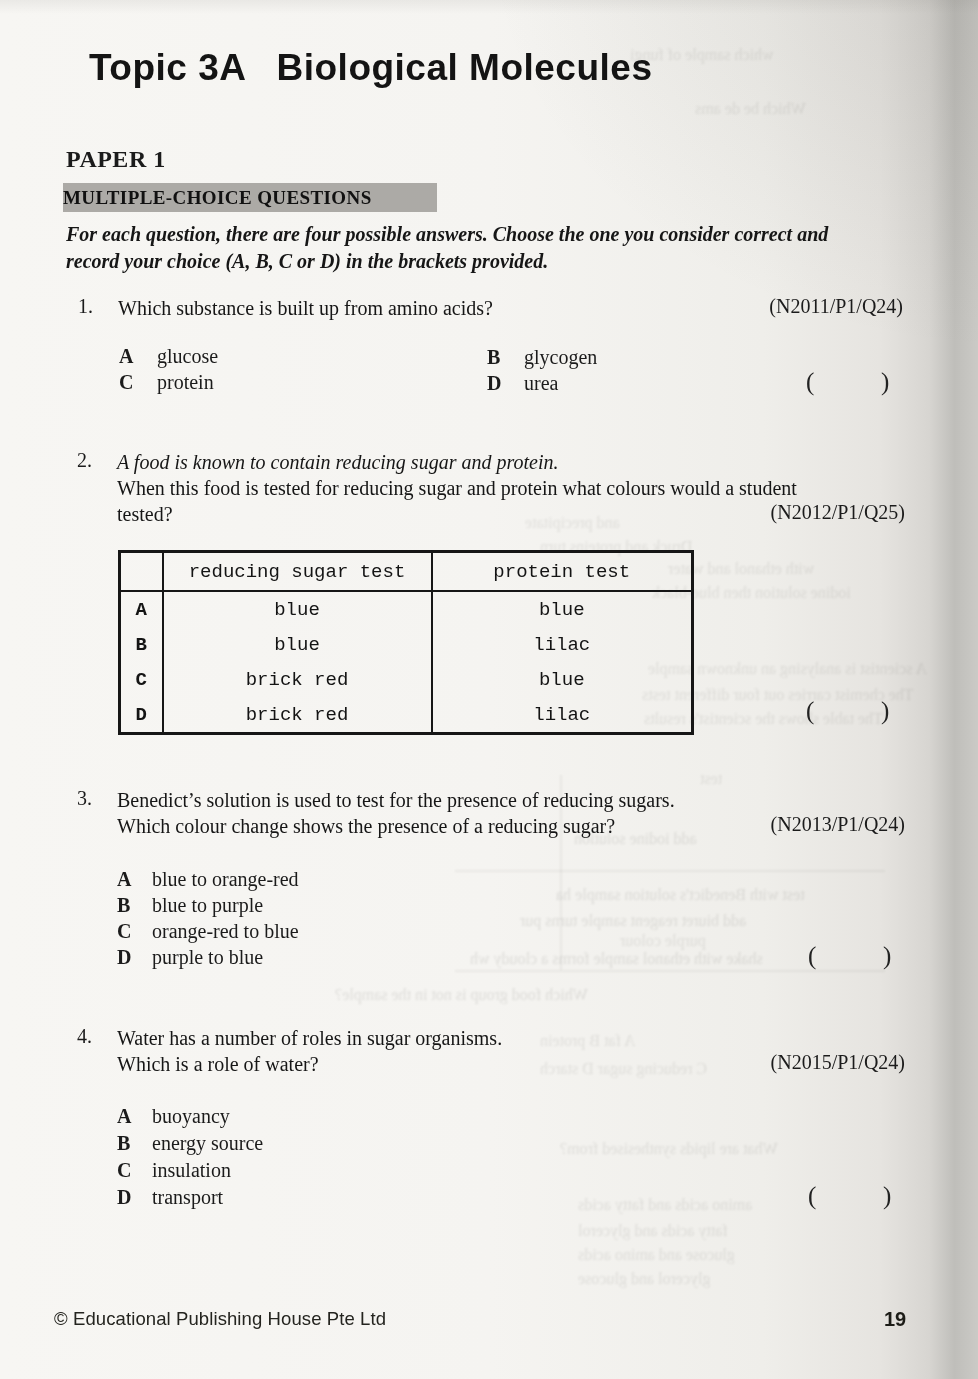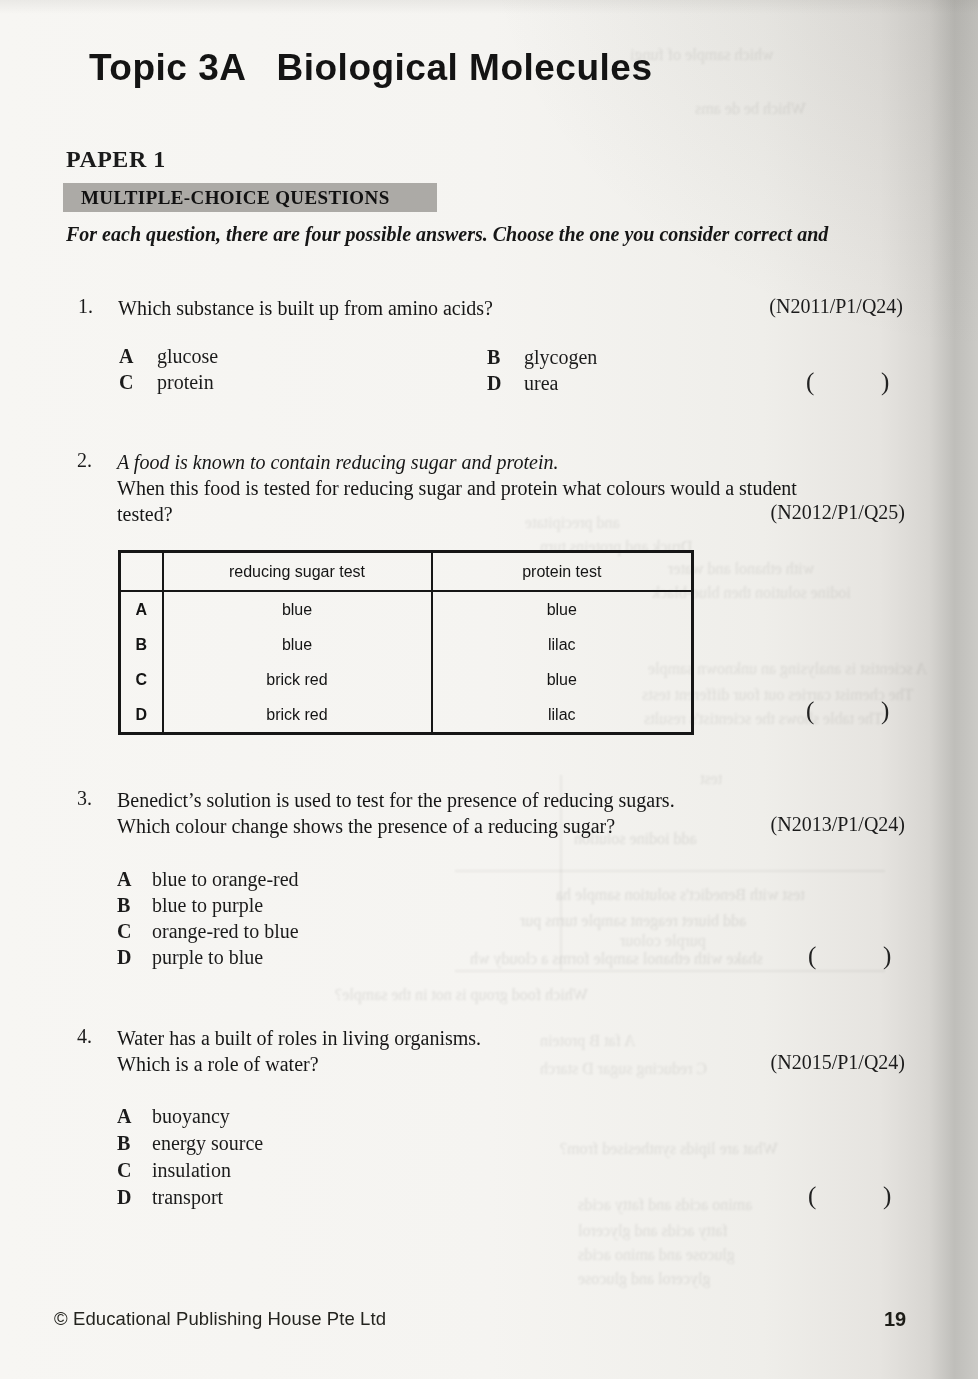--- a/index.html
+++ b/index.html
@@ -17,35 +17,35 @@
   }
   .abs{position:absolute;}
   .sans{font-family:"Liberation Sans", sans-serif;}
   .serif{font-family:"Liberation Serif", serif;}
   .title{font-size:37px;font-weight:bold;letter-spacing:.5px;color:#141414;white-space:nowrap;margin-left:21px;}
   .title .gap{display:inline-block;width:30px;}
   .paper{font-size:24px;font-weight:bold;letter-spacing:.5px;}
   .mcq-bar{
     background:#acaaa6;
     width:374px;height:29px;line-height:29px;
-    padding-left:18px;box-sizing:border-box;
+    box-sizing:border-box;
     font-size:19px;font-weight:bold;letter-spacing:.4px;color:#111;
   }
   .instructions{font-size:20px;font-weight:bold;font-style:italic;line-height:27px;width:860px;color:#161616;}
   .qnum{font-size:20px;}
   .qline{font-size:20px;line-height:26px;white-space:nowrap;color:#161616;}
   .qref{font-size:20px;white-space:nowrap;}
   .opt-letter{font-size:20px;font-weight:bold;}
   .opt-text{font-size:20px;white-space:nowrap;}
   .bracket{font-size:25px;color:#222;}
   table.grid{border-collapse:collapse;table-layout:fixed;background:transparent;}
   table.grid td,table.grid th{
     border-left:2px solid #161616;border-right:2px solid #161616;
-    font-size:16px;font-weight:normal;text-align:center;vertical-align:middle;
-    padding:0;font-family:Liberation Sans, sans-serif;color:#141414;
+    font-size:19px;font-weight:normal;text-align:center;vertical-align:middle;
+    padding:0;font-family:Liberation Mono, monospace;color:#141414;
   }
   table.grid{border:3px solid #161616;}
   table.grid tr.hdr th{border-bottom:2px solid #161616;height:37px;}
   table.grid tr.datarow td{height:35px;border-top:none;border-bottom:none;}
   table.grid td.letter{font-weight:bold;}
   .footer-copy{font-size:18.5px;letter-spacing:.1px;color:#24241f;}
   .footer-page{font-size:20px;font-weight:bold;color:#1c1c17;}
   .ghost{
     position:absolute;
     font-family:"Liberation Serif", serif;
@@ -97,20 +97,21 @@
   <div class="abs title sans" style="left:68px;top:47px;">
     <span>Topic 3A</span><span class="gap"></span><span>Biological Molecules</span>
   </div>
 
   <div class="abs paper serif" style="left:66px;top:146px;">PAPER 1</div>
 
   <div class="abs mcq-bar serif" style="left:63px;top:183px;">MULTIPLE-CHOICE QUESTIONS</div>
 
   <div class="abs instructions serif" style="left:66px;top:221px;">
     <div>For each question, there are four possible answers. Choose the one you consider correct and</div>
+    <div>record your choice (A, B, C or D) in the brackets provided.</div>
   </div>
 
   <div>
     <div class="abs qnum" style="left:78px;top:295px;">1.</div>
     <div class="abs qline" style="left:118px;top:295px;">Which substance is built up from amino acids?</div>
     <div class="abs qref" style="right:75px;top:295px;">(N2011/P1/Q24)</div>
 
     <div class="abs opt-letter" style="left:119px;top:345px;">A</div>
     <div class="abs opt-text" style="left:157px;top:345px;">glucose</div>
     <div class="abs opt-letter" style="left:487px;top:346px;">B</div>
@@ -184,21 +185,21 @@
     <div class="abs opt-text" style="left:152px;top:920px;">orange-red to blue</div>
     <div class="abs opt-letter" style="left:117px;top:946px;">D</div>
     <div class="abs opt-text" style="left:152px;top:946px;">purple to blue</div>
 
     <div class="abs bracket" style="left:808px;top:942px;">(</div>
     <div class="abs bracket" style="left:883px;top:942px;">)</div>
   </div>
 
   <div>
     <div class="abs qnum" style="left:77px;top:1025px;">4.</div>
-    <div class="abs qline" style="left:117px;top:1025px;">Water has a built of roles in living organisms.</div>
+    <div class="abs qline" style="left:117px;top:1025px;">Water has a number of roles in sugar organisms.</div>
     <div class="abs qline" style="left:117px;top:1051px;">Which is a role of water?</div>
     <div class="abs qref" style="right:73px;top:1051px;">(N2015/P1/Q24)</div>
 
     <div class="abs opt-letter" style="left:117px;top:1105px;">A</div>
     <div class="abs opt-text" style="left:152px;top:1105px;">buoyancy</div>
     <div class="abs opt-letter" style="left:117px;top:1132px;">B</div>
     <div class="abs opt-text" style="left:152px;top:1132px;">energy source</div>
     <div class="abs opt-letter" style="left:117px;top:1159px;">C</div>
     <div class="abs opt-text" style="left:152px;top:1159px;">insulation</div>
     <div class="abs opt-letter" style="left:117px;top:1186px;">D</div>

